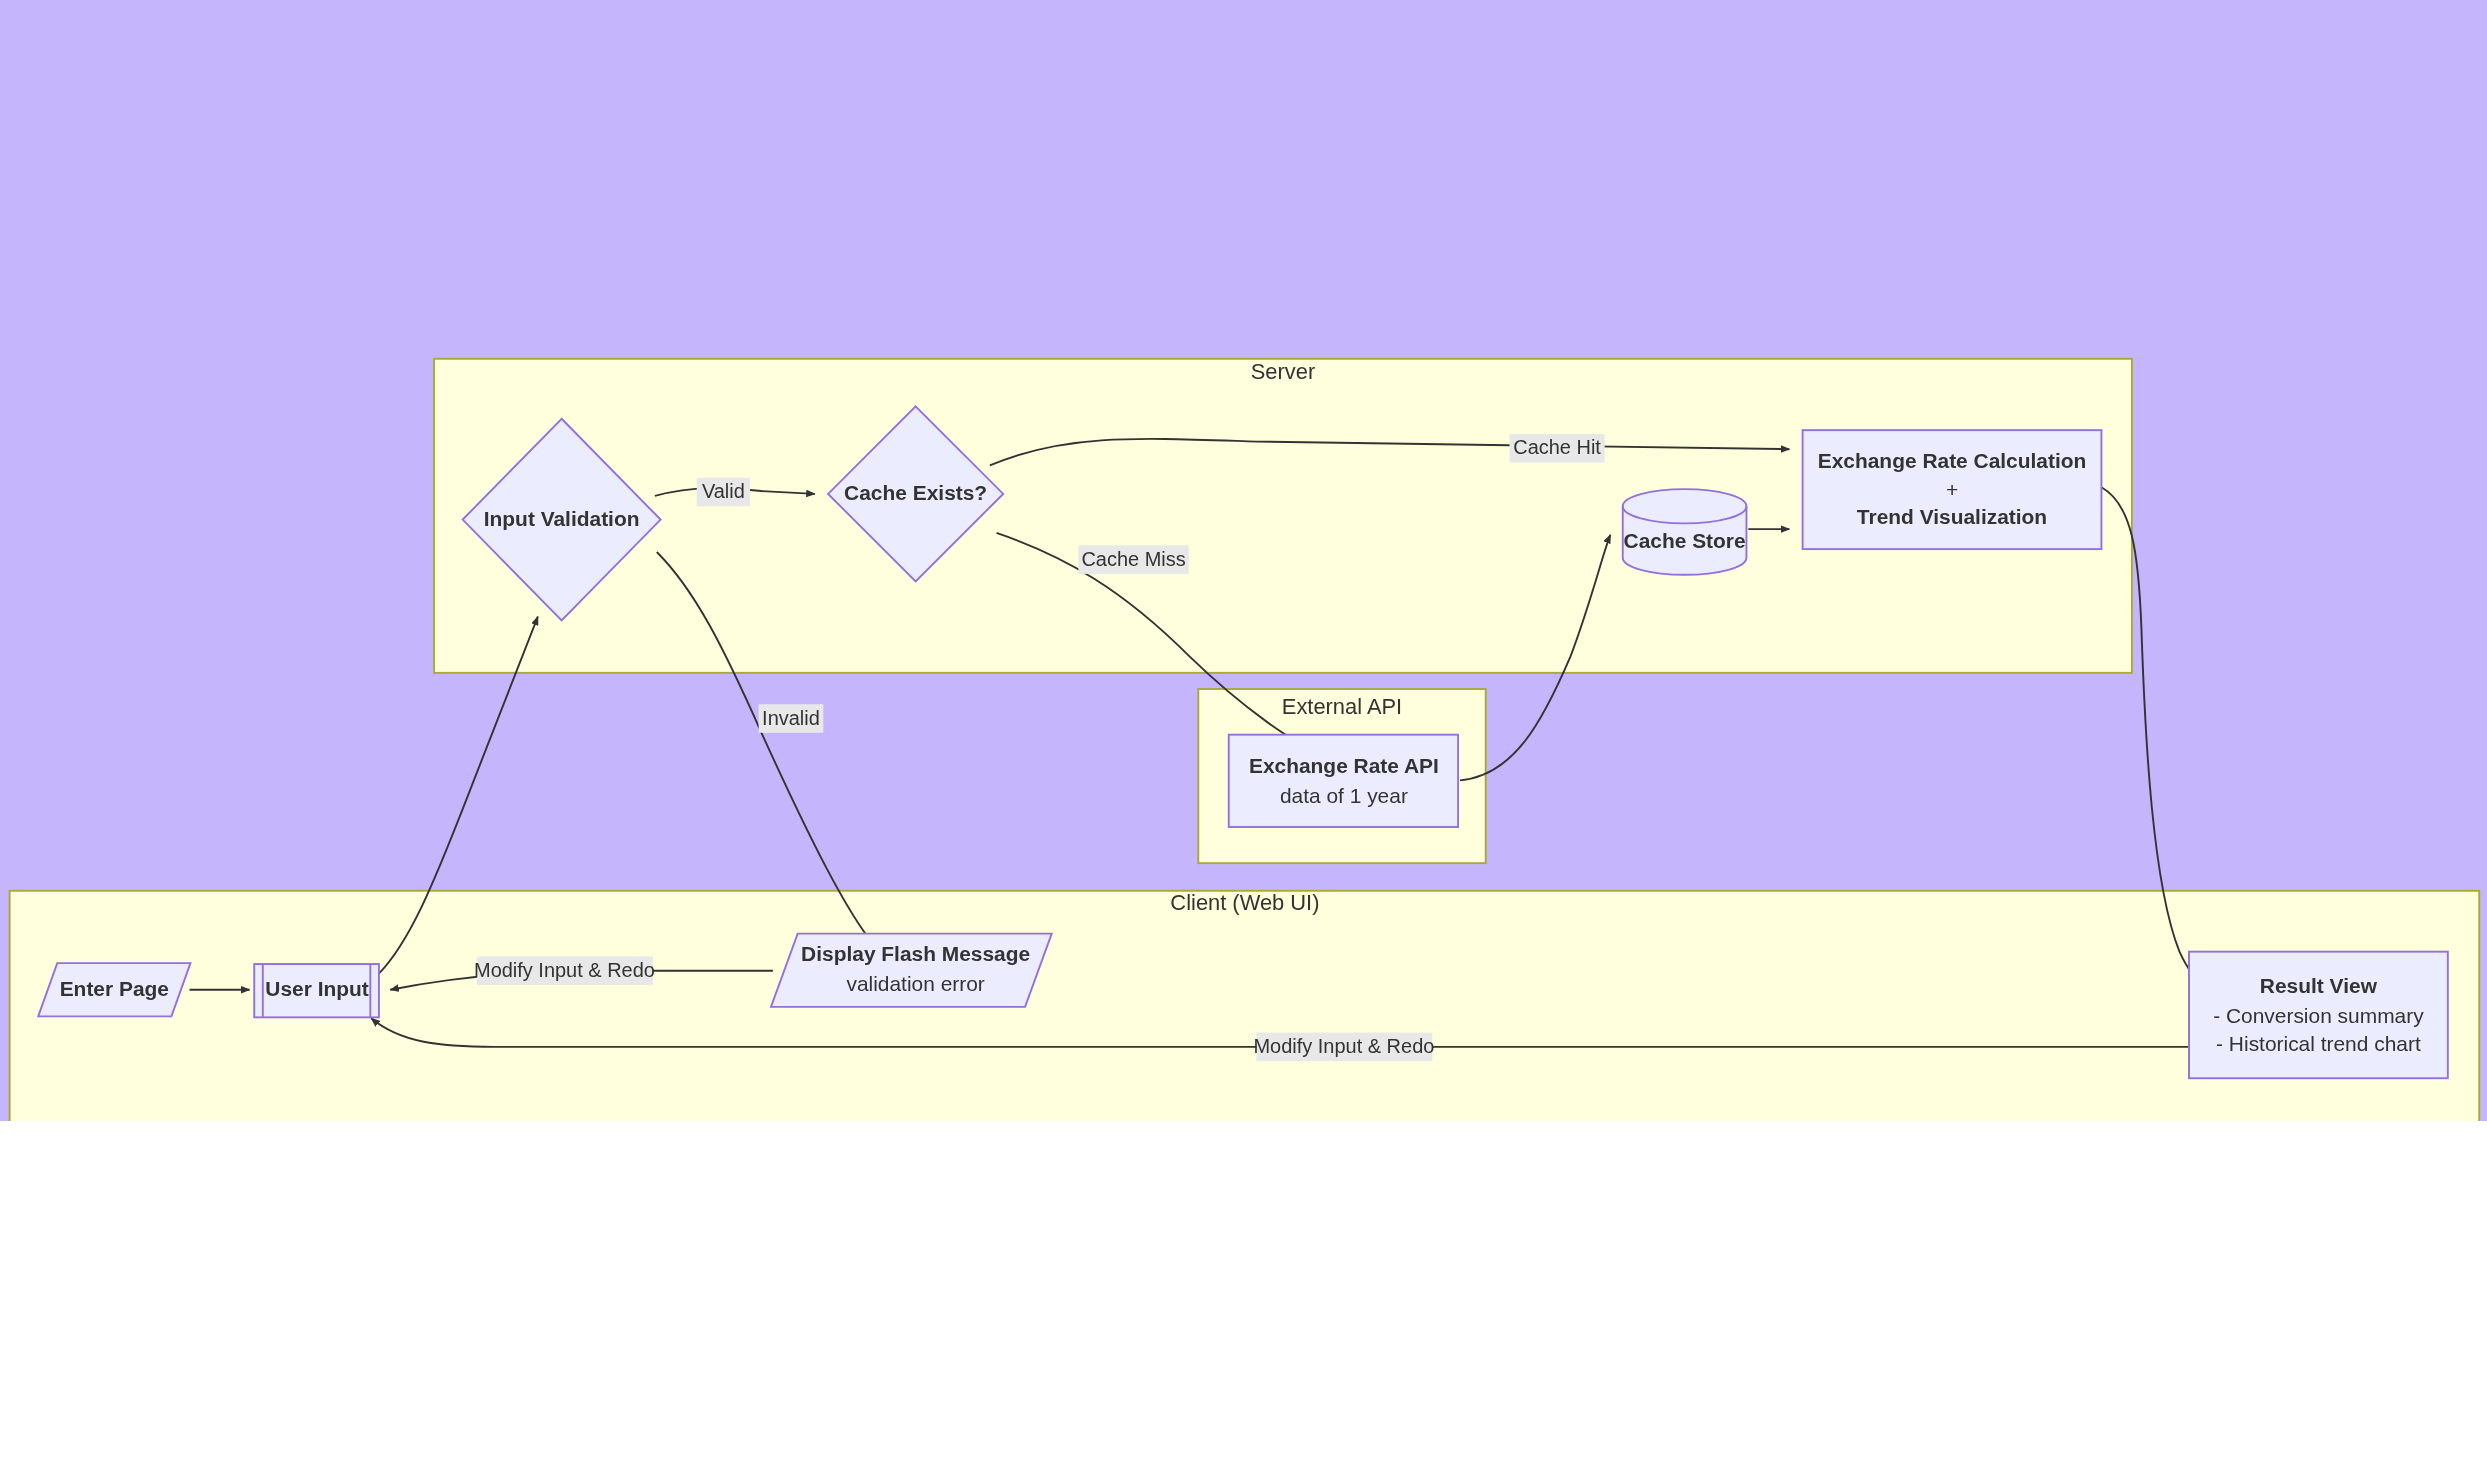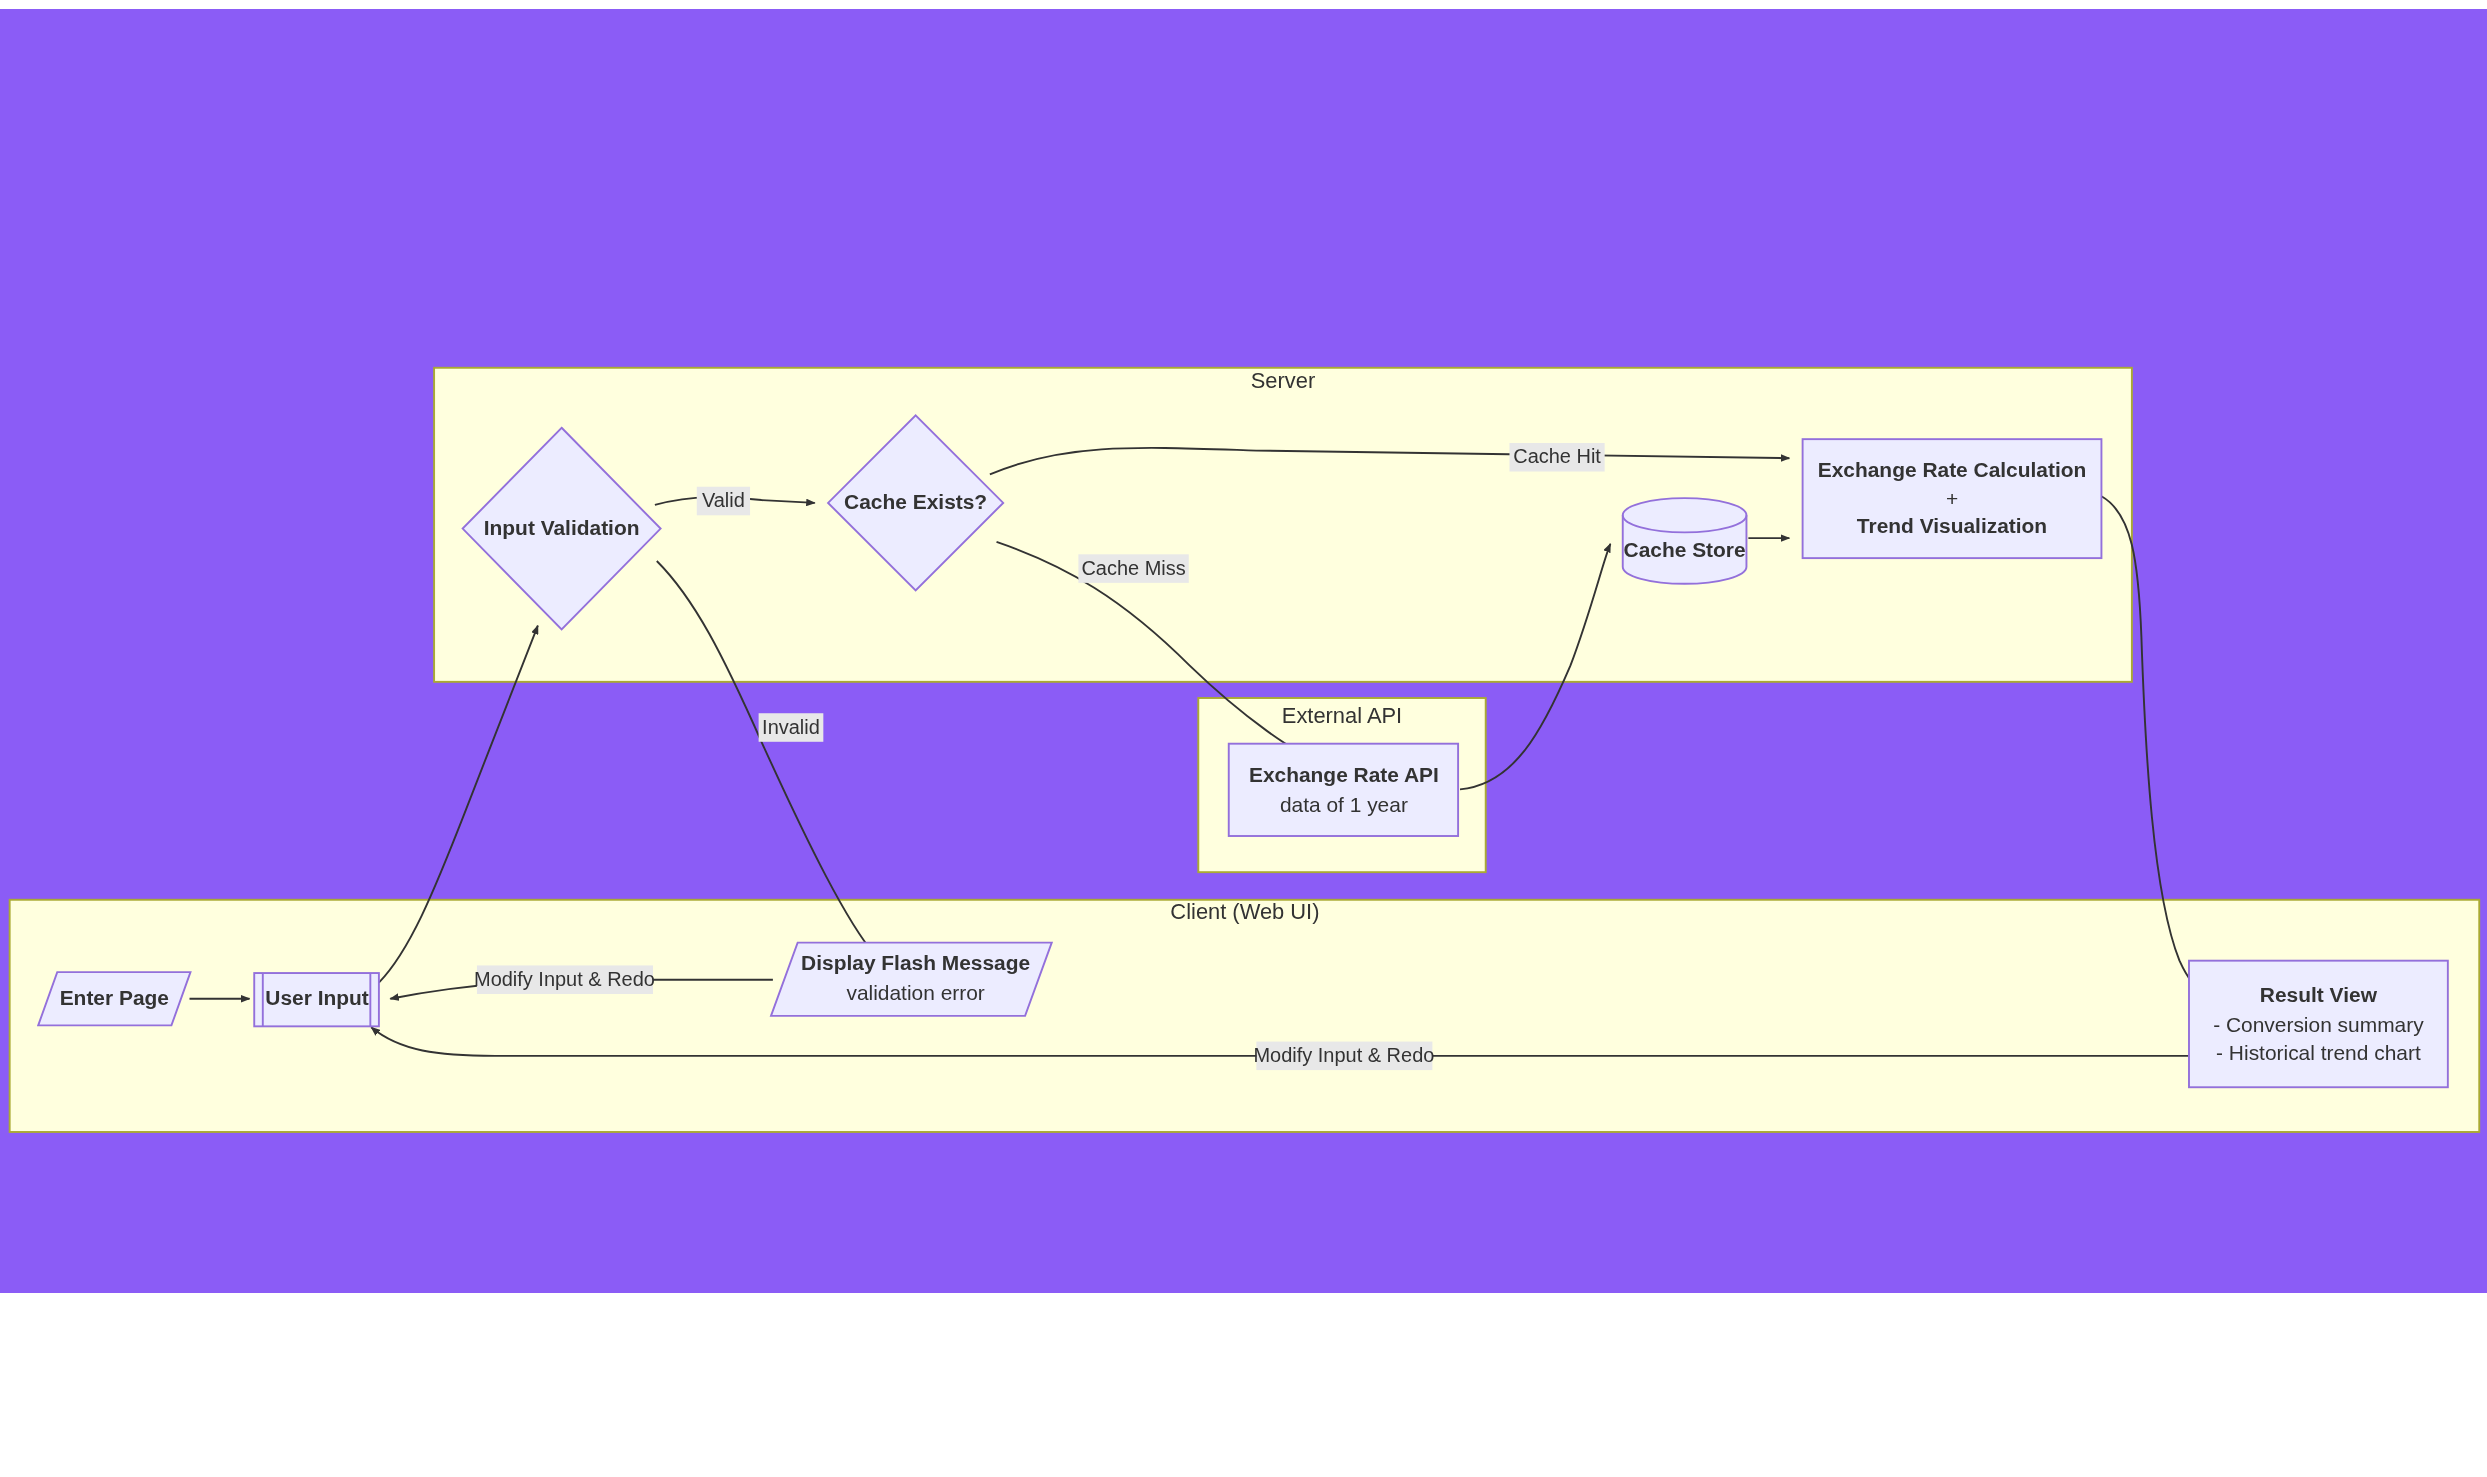--- a/index.html
+++ b/index.html
@@ -6,24 +6,23 @@
     margin: 0;
     padding: 0;
     background: #ffffff;
   }
   body {
     font-family: "Liberation Sans", sans-serif;
   }
   #canvas {
     position: relative;
     width: 2487px;
-    height: 1284px;
-    background: #8b5cf6;
+    height: 1121px;
+    background: #c4b5fd;
     overflow: hidden;
-    margin-top: 9px;
   }
   #diagram-svg {
     position: absolute;
     left: 0;
     top: 0;
     width: 2487px;
     height: 1477px;
   }
   .cluster-rect {
     fill: #ffffde;

